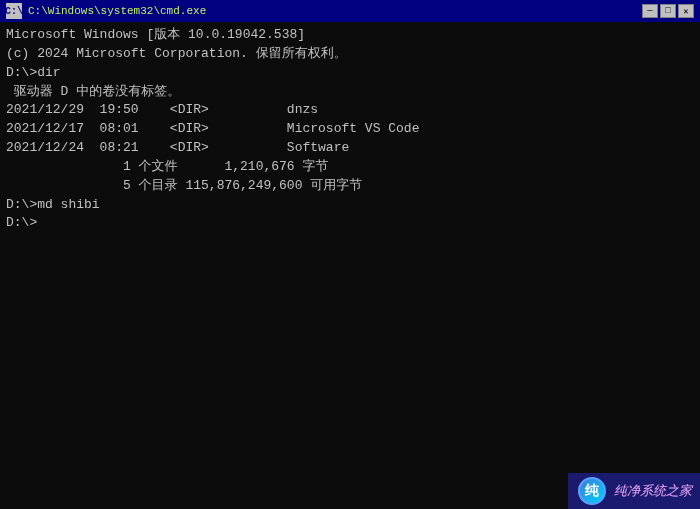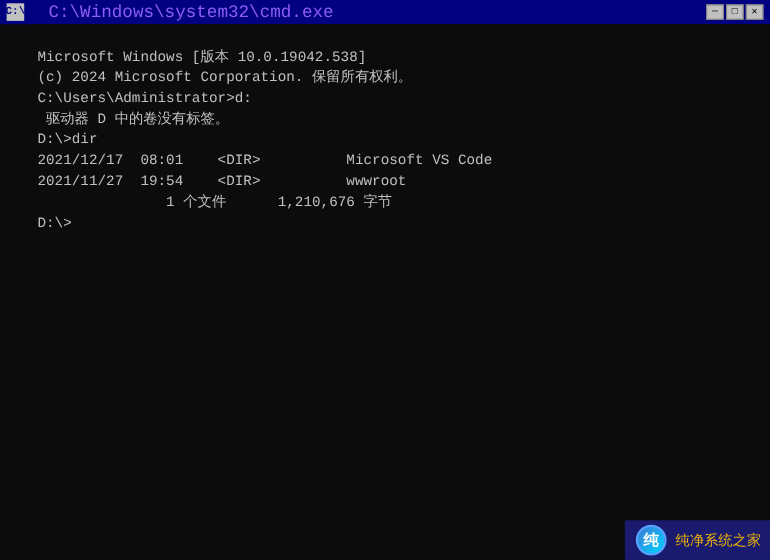--- a/index.html
+++ b/index.html
@@ -29,25 +29,24 @@
       background: #c0c0c0;
       display: flex;
       align-items: center;
       justify-content: center;
       font-size: 10px;
       color: #000080;
       font-weight: bold;
       flex-shrink: 0;
     }
     .title-bar-text {
-      color: #8b5cf6;
-      font-size: 16px;
+      color: #bef264;
+      font-size: 11px;
       font-family: 'Courier New', Courier, monospace;
       flex: 1;
-      margin-left: 16px;
     }
     .title-bar-buttons {
       display: flex;
       gap: 2px;
     }
     .title-btn {
       width: 16px;
       height: 14px;
       background: #c0c0c0;
       border: 1px solid #808080;
@@ -55,25 +54,24 @@
       align-items: center;
       justify-content: center;
       font-size: 9px;
       color: #000;
       cursor: pointer;
     }
 
     
     .terminal {
       background: #0c0c0c;
-      padding: 21px 6px;
+      padding: 4px 6px;
       height: calc(509px - 22px - 36px);
       overflow: hidden;
       line-height: 1.45;
-      margin-left: 28px;
     }
 
     .line {
       white-space: pre;
       color: #c0c0c0;
       font-size: 13px;
       font-family: 'Courier New', Courier, monospace;
     }
 
     
@@ -95,52 +93,55 @@
       background: linear-gradient(135deg, #3a7bd5, #00d2ff);
       display: flex;
       align-items: center;
       justify-content: center;
       font-size: 14px;
       color: white;
       font-weight: bold;
       border: 2px solid #5a9fff;
     }
     .watermark-text {
-      color: #eab308;
+      color: #f0abfc;
       font-family: 'Microsoft YaHei', SimHei, sans-serif;
       font-size: 13px;
+      font-style: italic;
     }
   </style>
 </head>
 <body>
 
 <div class="title-bar">
   <div class="title-bar-icon">C:\</div>
   <span class="title-bar-text">C:\Windows\system32\cmd.exe</span>
   <div class="title-bar-buttons">
     <div class="title-btn">─</div>
     <div class="title-btn">□</div>
     <div class="title-btn">✕</div>
   </div>
 </div>
 
 <div class="terminal" id="terminal-content">
 <div class="line">Microsoft Windows [版本 10.0.19042.538]</div>
     <div class="line">(c) 2024 Microsoft Corporation. 保留所有权利。</div>
     <div class="line"></div>
-    <div class="line">C:\Users\Administrator&gt;d:</div>
     <div class="line"></div>
+    <div class="line">D:\&gt;dir</div>
     <div class="line"> 驱动器 D 中的卷没有标签。</div>
-    <div class="line">D:\&gt;dir</div>
     <div class="line"></div>
     <div class="line"></div>
+    <div class="line">2021/12/29  19:50    &lt;DIR&gt;          dnzs</div>
     <div class="line">2021/12/17  08:01    &lt;DIR&gt;          Microsoft VS Code</div>
-    <div class="line">2021/11/27  19:54    &lt;DIR&gt;          wwwroot</div>
+    <div class="line">2021/12/24  08:21    &lt;DIR&gt;          Software</div>
     <div class="line">               1 个文件      1,210,676 字节</div>
+    <div class="line">               5 个目录 115,876,249,600 可用字节</div>
     <div class="line"></div>
+    <div class="line">D:\&gt;md shibi</div>
     <div class="line"></div>
     <div class="line">D:\&gt;</div>
   </div>
 
 <div class="watermark">
   <div class="watermark-logo">纯</div>
   <span class="watermark-text">纯净系统之家</span>
 </div>
 
 </body></html>

